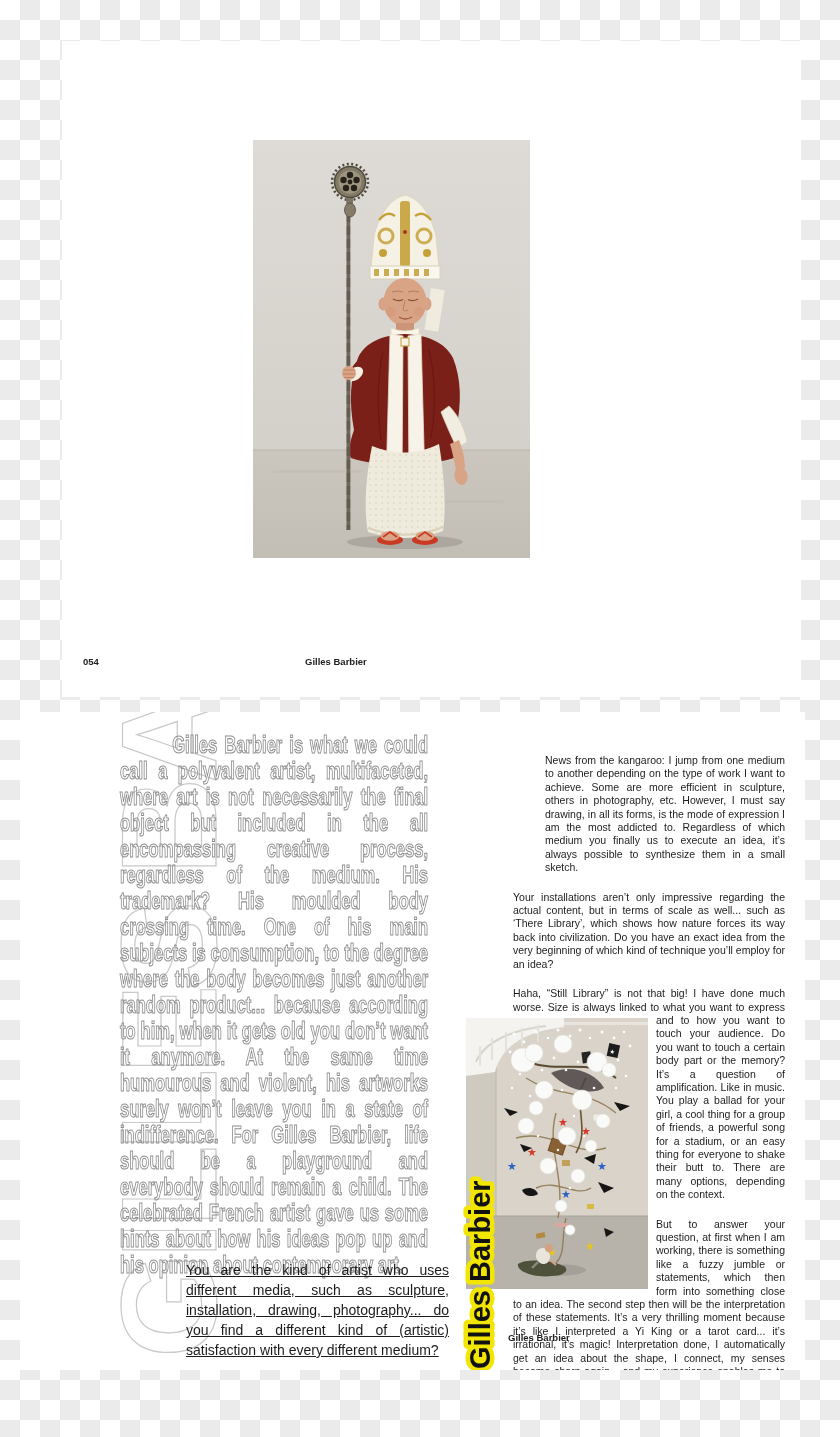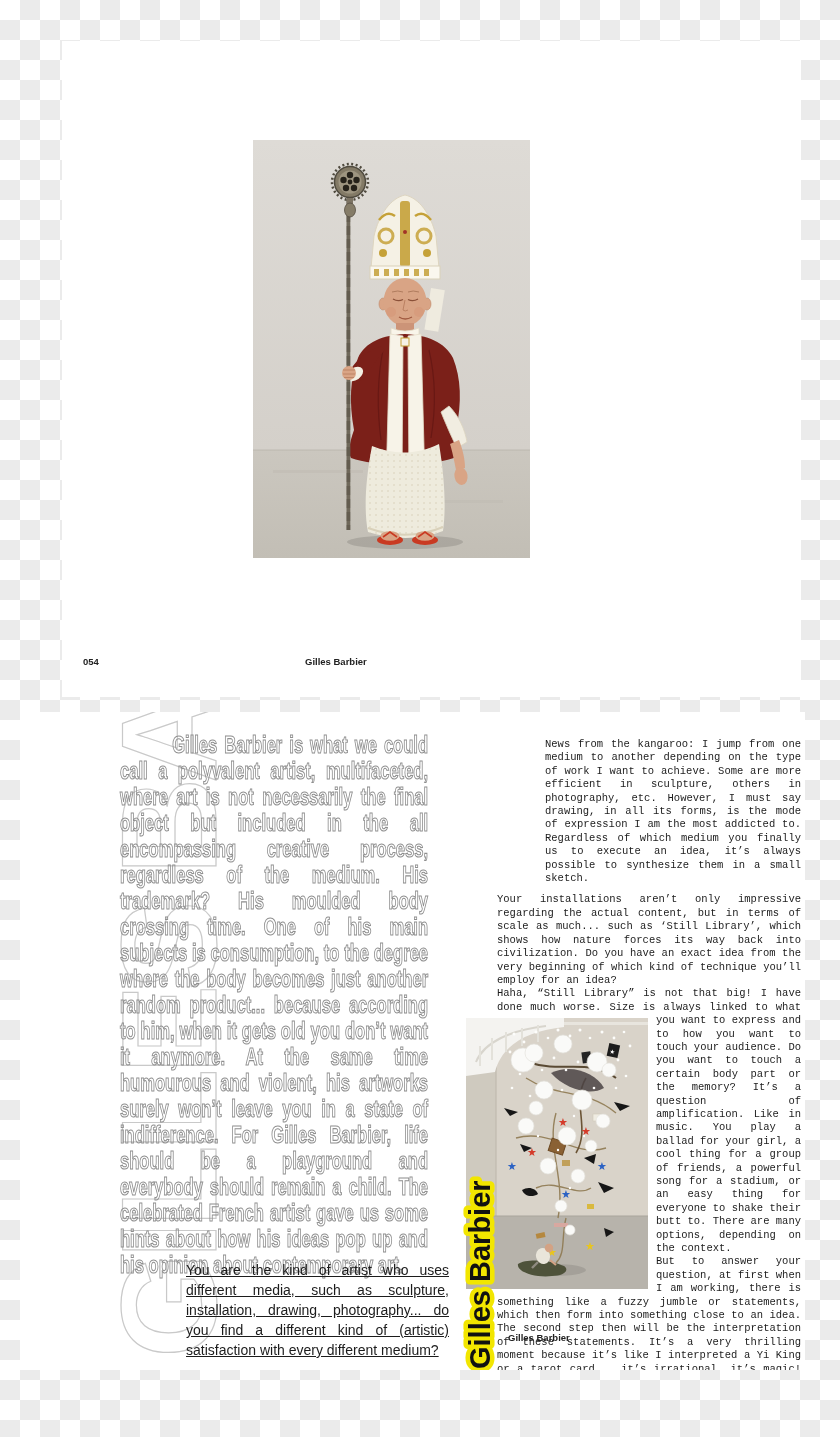--- a/index.html
+++ b/index.html
@@ -35,21 +35,21 @@
     color:transparent;-webkit-text-stroke:1.1px #8f8f8f;
   }
   .question-left{
     position:absolute;left:166px;top:548px;width:263px;
     font-size:14px;line-height:20px;text-align:justify;color:#1c1c1c;text-decoration:underline;
   }
   .right-col{
     position:absolute;left:477px;top:26px;width:304px;
     font-size:10.5px;line-height:13.4px;text-align:justify;color:#1c1c1c;
   }
-  .right-col p{margin:0;font-family:Liberation Mono, monospace;}
+  .right-col p{margin:16px;}
   .answer-1{margin-left:48px !important;}
   .q2{margin-top:8px !important;}
   .wrap-spacer{float:left;width:0;height:27px;}
   .install-photo{
     float:left;clear:left;width:182px;height:271px;margin:4px 8px 2px -31px;
   }
   .vlabel-svg{position:absolute;left:434px;top:449px;}
   .pb-footer-title{position:absolute;left:488px;top:620px;font-size:9.5px;font-weight:bold;color:#222;}
   .pb-footer-folio{position:absolute;left:766px;top:620px;width:36px;text-align:right;font-size:9.5px;font-weight:bold;color:#222;}
 </style>
@@ -173,21 +173,21 @@
 <div class="page page-bottom">
 
   <div class="watermark">GILLES BARBIER</div>
 
   <div class="intro-outline">Gilles Barbier is what we could call a polyvalent artist, multifaceted, where art is not necessarily the final object but included in the all encompassing creative process, regardless of the medium. His trademark? His moulded body crossing time. One of his main subjects is consumption, to the degree where the body becomes just another random product... because according to him, when it gets old you don’t want it anymore. At the same time humourous and violent, his artworks surely won’t leave you in a state of indifference. For Gilles Barbier, life should be a playground and everybody should remain a child. The celebrated French artist gave us some hints about how his ideas pop up and his opinion about contemporary art.</div>
 
   <div class="question-left">You are the kind of artist who uses different media, such as sculpture, installation, drawing, photography... do you find a different kind of (artistic) satisfaction with every different medium?</div>
 
   <div class="right-col">
     <p class="answer-1">News from the kangaroo: I jump from one medium to another depending on the type of work I want to achieve. Some are more efficient in sculpture, others in photography, etc. However, I must say drawing, in all its forms, is the mode of expression I am the most addicted to. Regardless of which medium you finally us to execute an idea, it’s always possible to synthesize them in a small sketch.</p>
-    <p class="q2">Your installations aren’t only impressive regarding the actual content, but in terms of scale as much... such as ‘Still Library’, which shows how nature forces its way back into civilization. Do you have an exact idea from the very beginning of which kind of technique you’ll employ for an idea?</p>
+    <p class="q2">Your installations aren’t only impressive regarding the actual content, but in terms of scale as well... such as ‘There Library’, which shows how nature forces its way back into civilization. Do you have an exact idea from the very beginning of which kind of technique you’ll employ for an idea?</p>
 
     <span class="wrap-spacer"></span>
 
     <svg class="install-photo" viewBox="0 0 182 271">
       <rect x="0" y="0" width="182" height="271" fill="#d9d3c9"></rect>
       <rect x="0" y="0" width="30" height="200" fill="#cfcabf"></rect>
       <line x1="30" y1="0" x2="30" y2="200" stroke="#bcb6aa" stroke-width="1"></line>
       <rect x="0" y="198" width="182" height="73" fill="#b7b3ab"></rect>
       <line x1="0" y1="198" x2="182" y2="198" stroke="#a9a59c" stroke-width="1"></line>
 

